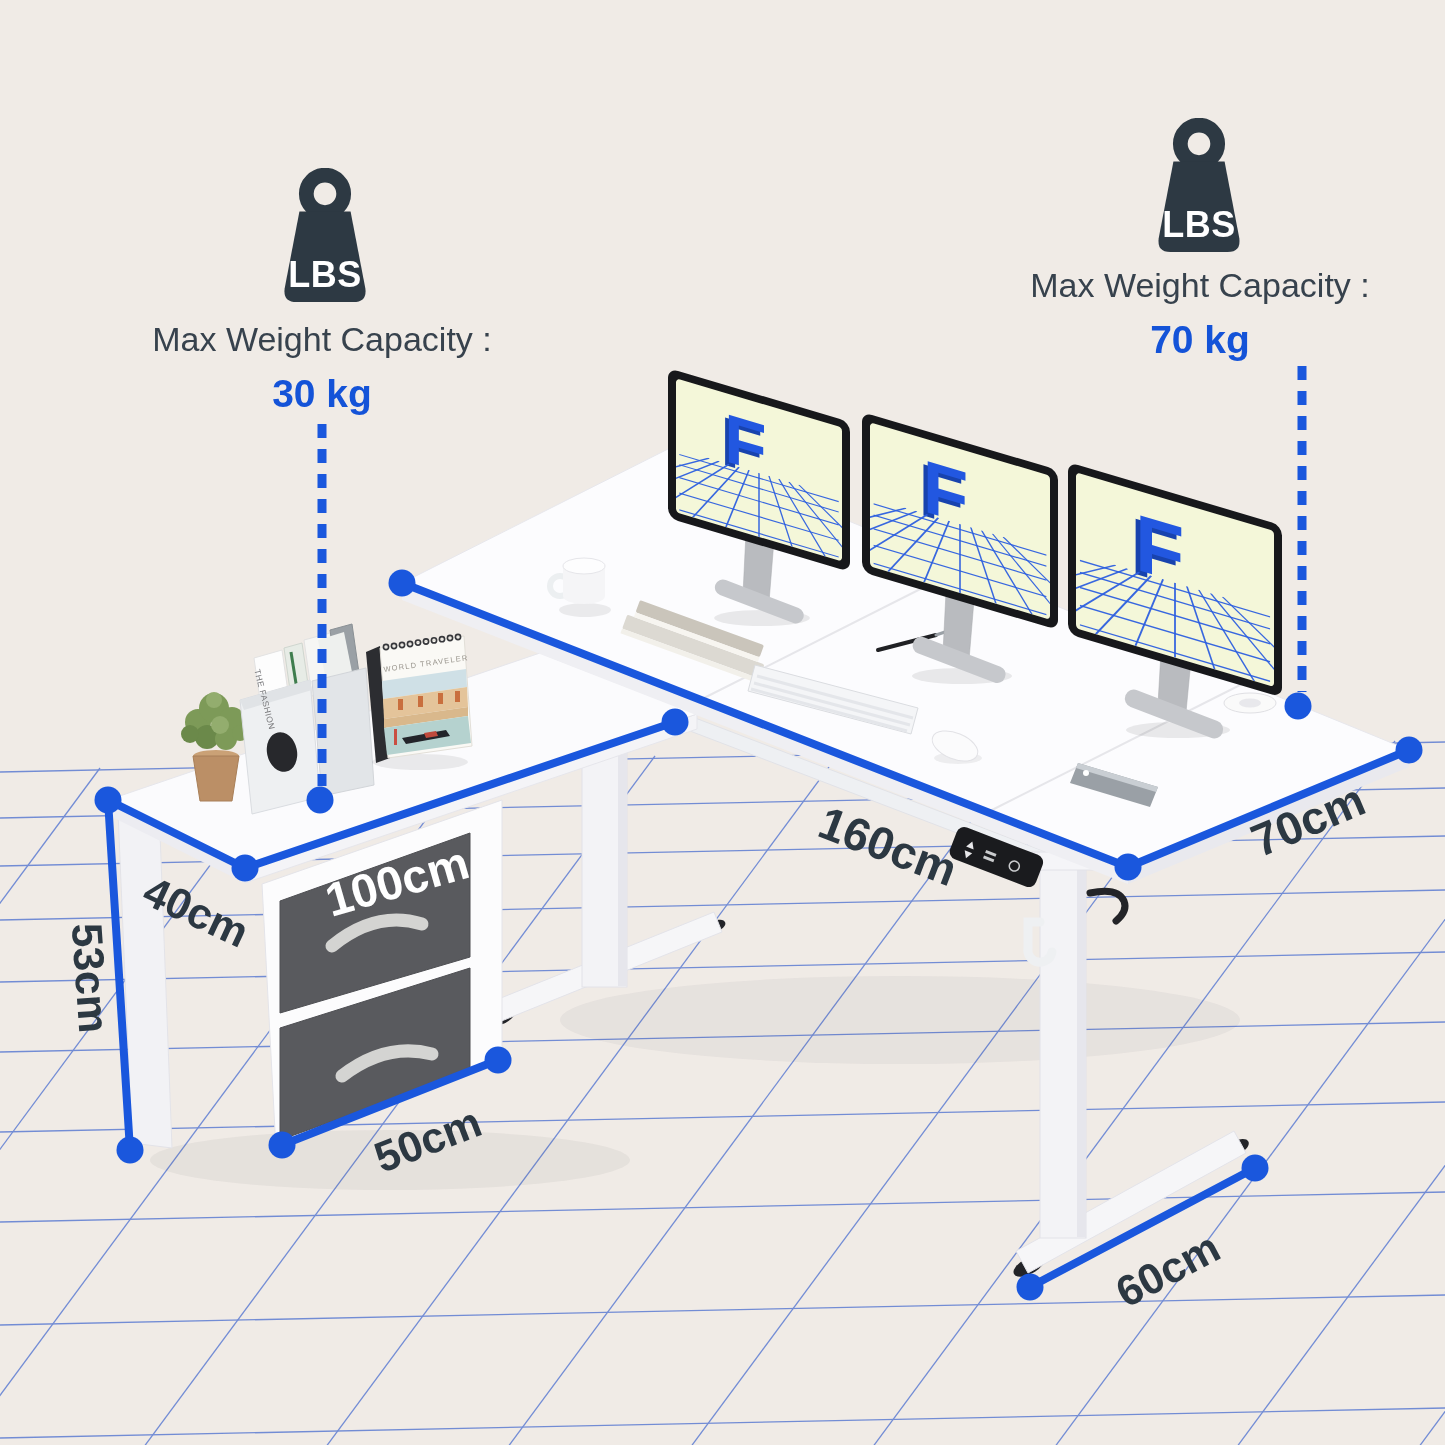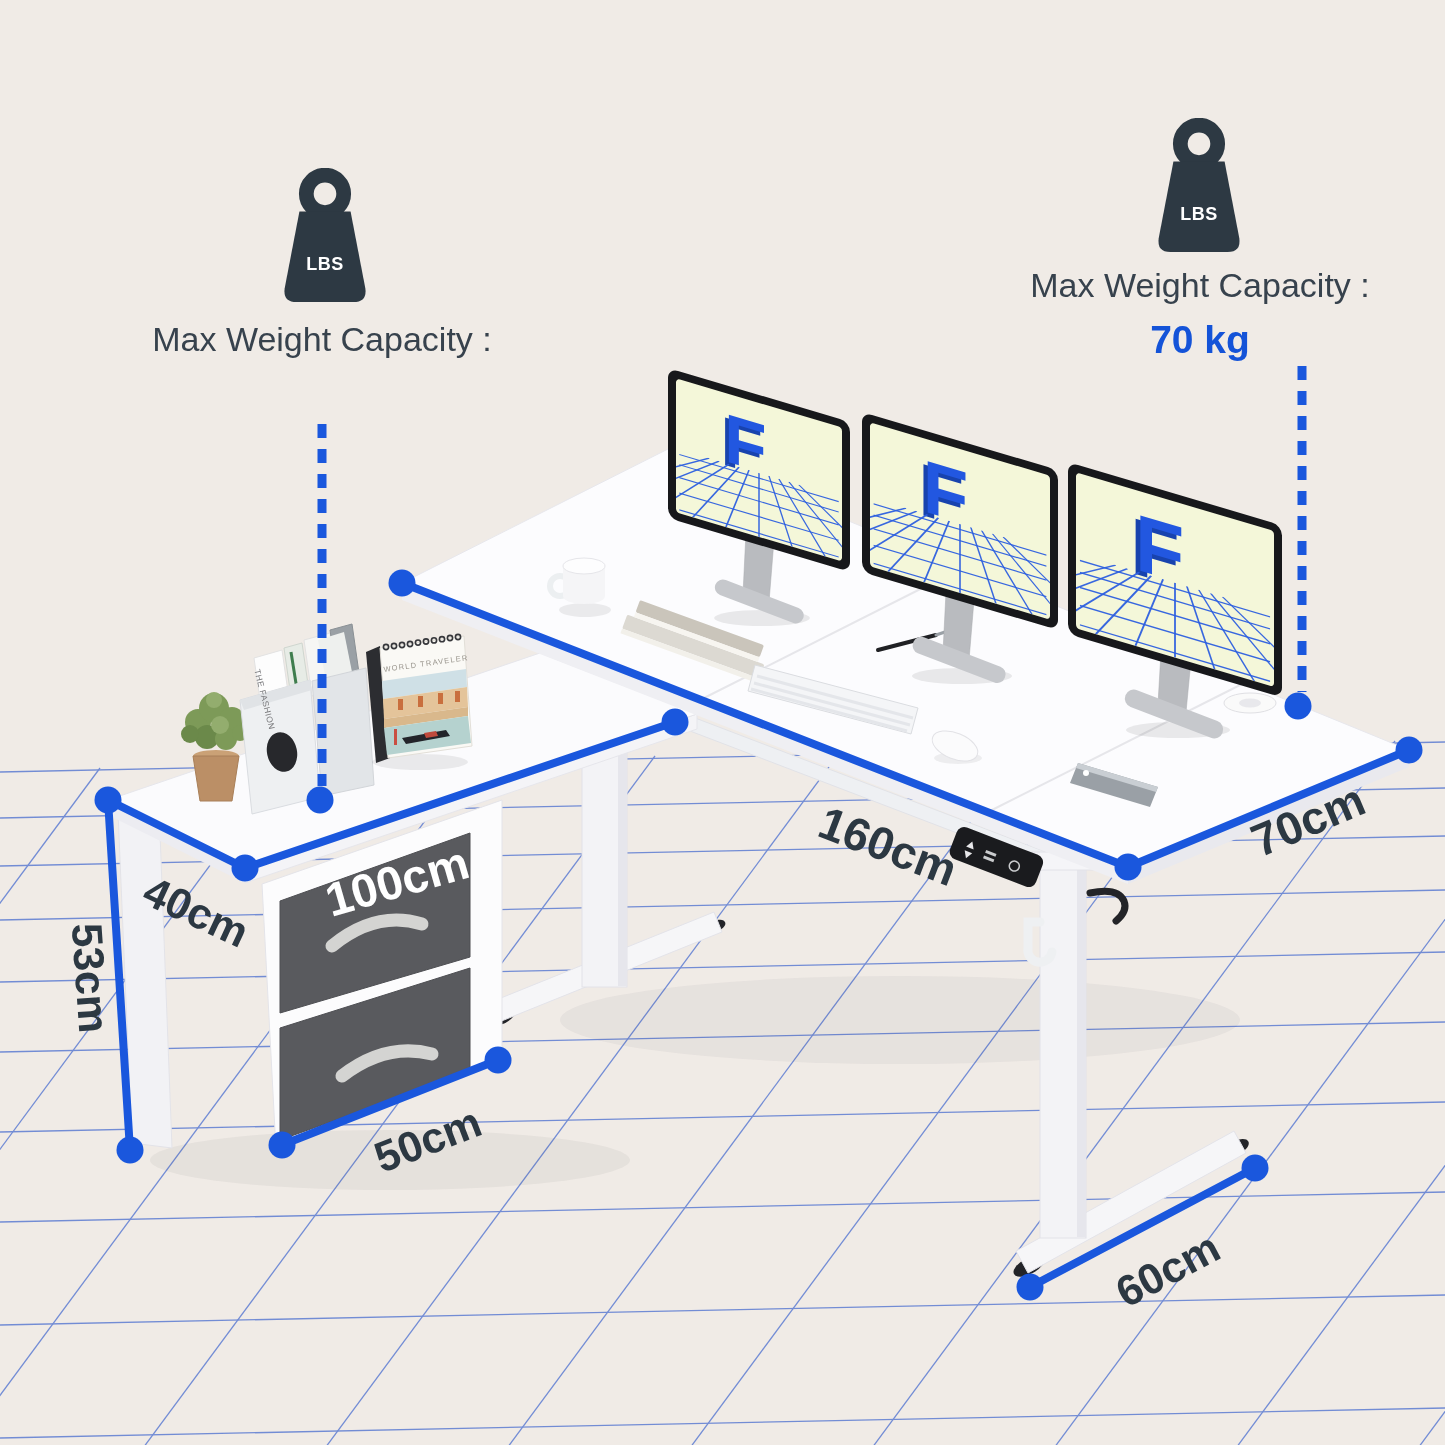--- a/index.html
+++ b/index.html
@@ -18,21 +18,21 @@
   .logo text{font-family:"Liberation Sans",sans-serif;font-weight:bold;font-size:70px;text-anchor:middle;}
   .logo .lf-sh{fill:#1843ae;}
   .logo .lf-main{fill:#2257e0;}
   .screen-grid{position:absolute;left:0;bottom:0;width:100%;height:48%;}
   .screen-grid line{stroke:#2d5fe0;stroke-width:.9;opacity:.95;}
 
   
   .weight-icon{position:absolute;width:118px;height:150px;z-index:3;}
   .weight-icon svg{width:100%;height:100%;}
   .weight-icon .lbs{position:absolute;left:0;right:0;top:57%;text-align:center;
-                    font-size:18px;font-weight:700;color:#ffffff;letter-spacing:.5px;}
+                    font-size:36px;font-weight:700;color:#ffffff;letter-spacing:.5px;}
   #wi-left{left:266px;top:168px}
   #wi-right{left:1140px;top:118px}
   .cap-label{position:absolute;z-index:3;text-align:center;font-size:34px;font-weight:500;color:#37424d;}
   .cap-value{position:absolute;z-index:3;text-align:center;font-size:39px;font-weight:700;color:#1453d8;}
   #cl-left{left:57px;top:320px;width:530px}
   #cv-left{left:57px;top:372px;width:530px}
   #cl-right{left:935px;top:266px;width:530px}
   #cv-right{left:935px;top:318px;width:530px}
 
   
@@ -365,20 +365,21 @@
 </div>
 
 <div class="weight-icon" id="wi-left">
   <svg viewBox="0 0 120 152">
     <circle cx="60" cy="26" r="19" fill="none" stroke="#2d3943" stroke-width="15"></circle>
     <path d="M34,44 L86,44 L101,122 Q103,136 89,136 L31,136 Q17,136 19,122 Z" fill="#2d3943"></path>
   </svg>
   <span class="lbs">LBS</span>
 </div>
 <div class="cap-label" id="cl-left">Max Weight Capacity :</div>
+<div class="cap-value" id="cv-left">30 kg</div>
 
 <div class="weight-icon" id="wi-right">
   <svg viewBox="0 0 120 152">
     <circle cx="60" cy="26" r="19" fill="none" stroke="#2d3943" stroke-width="15"></circle>
     <path d="M34,44 L86,44 L101,122 Q103,136 89,136 L31,136 Q17,136 19,122 Z" fill="#2d3943"></path>
   </svg>
   <span class="lbs">LBS</span>
 </div>
 <div class="cap-label" id="cl-right">Max Weight Capacity :</div>
 <div class="cap-value" id="cv-right">70 kg</div>

